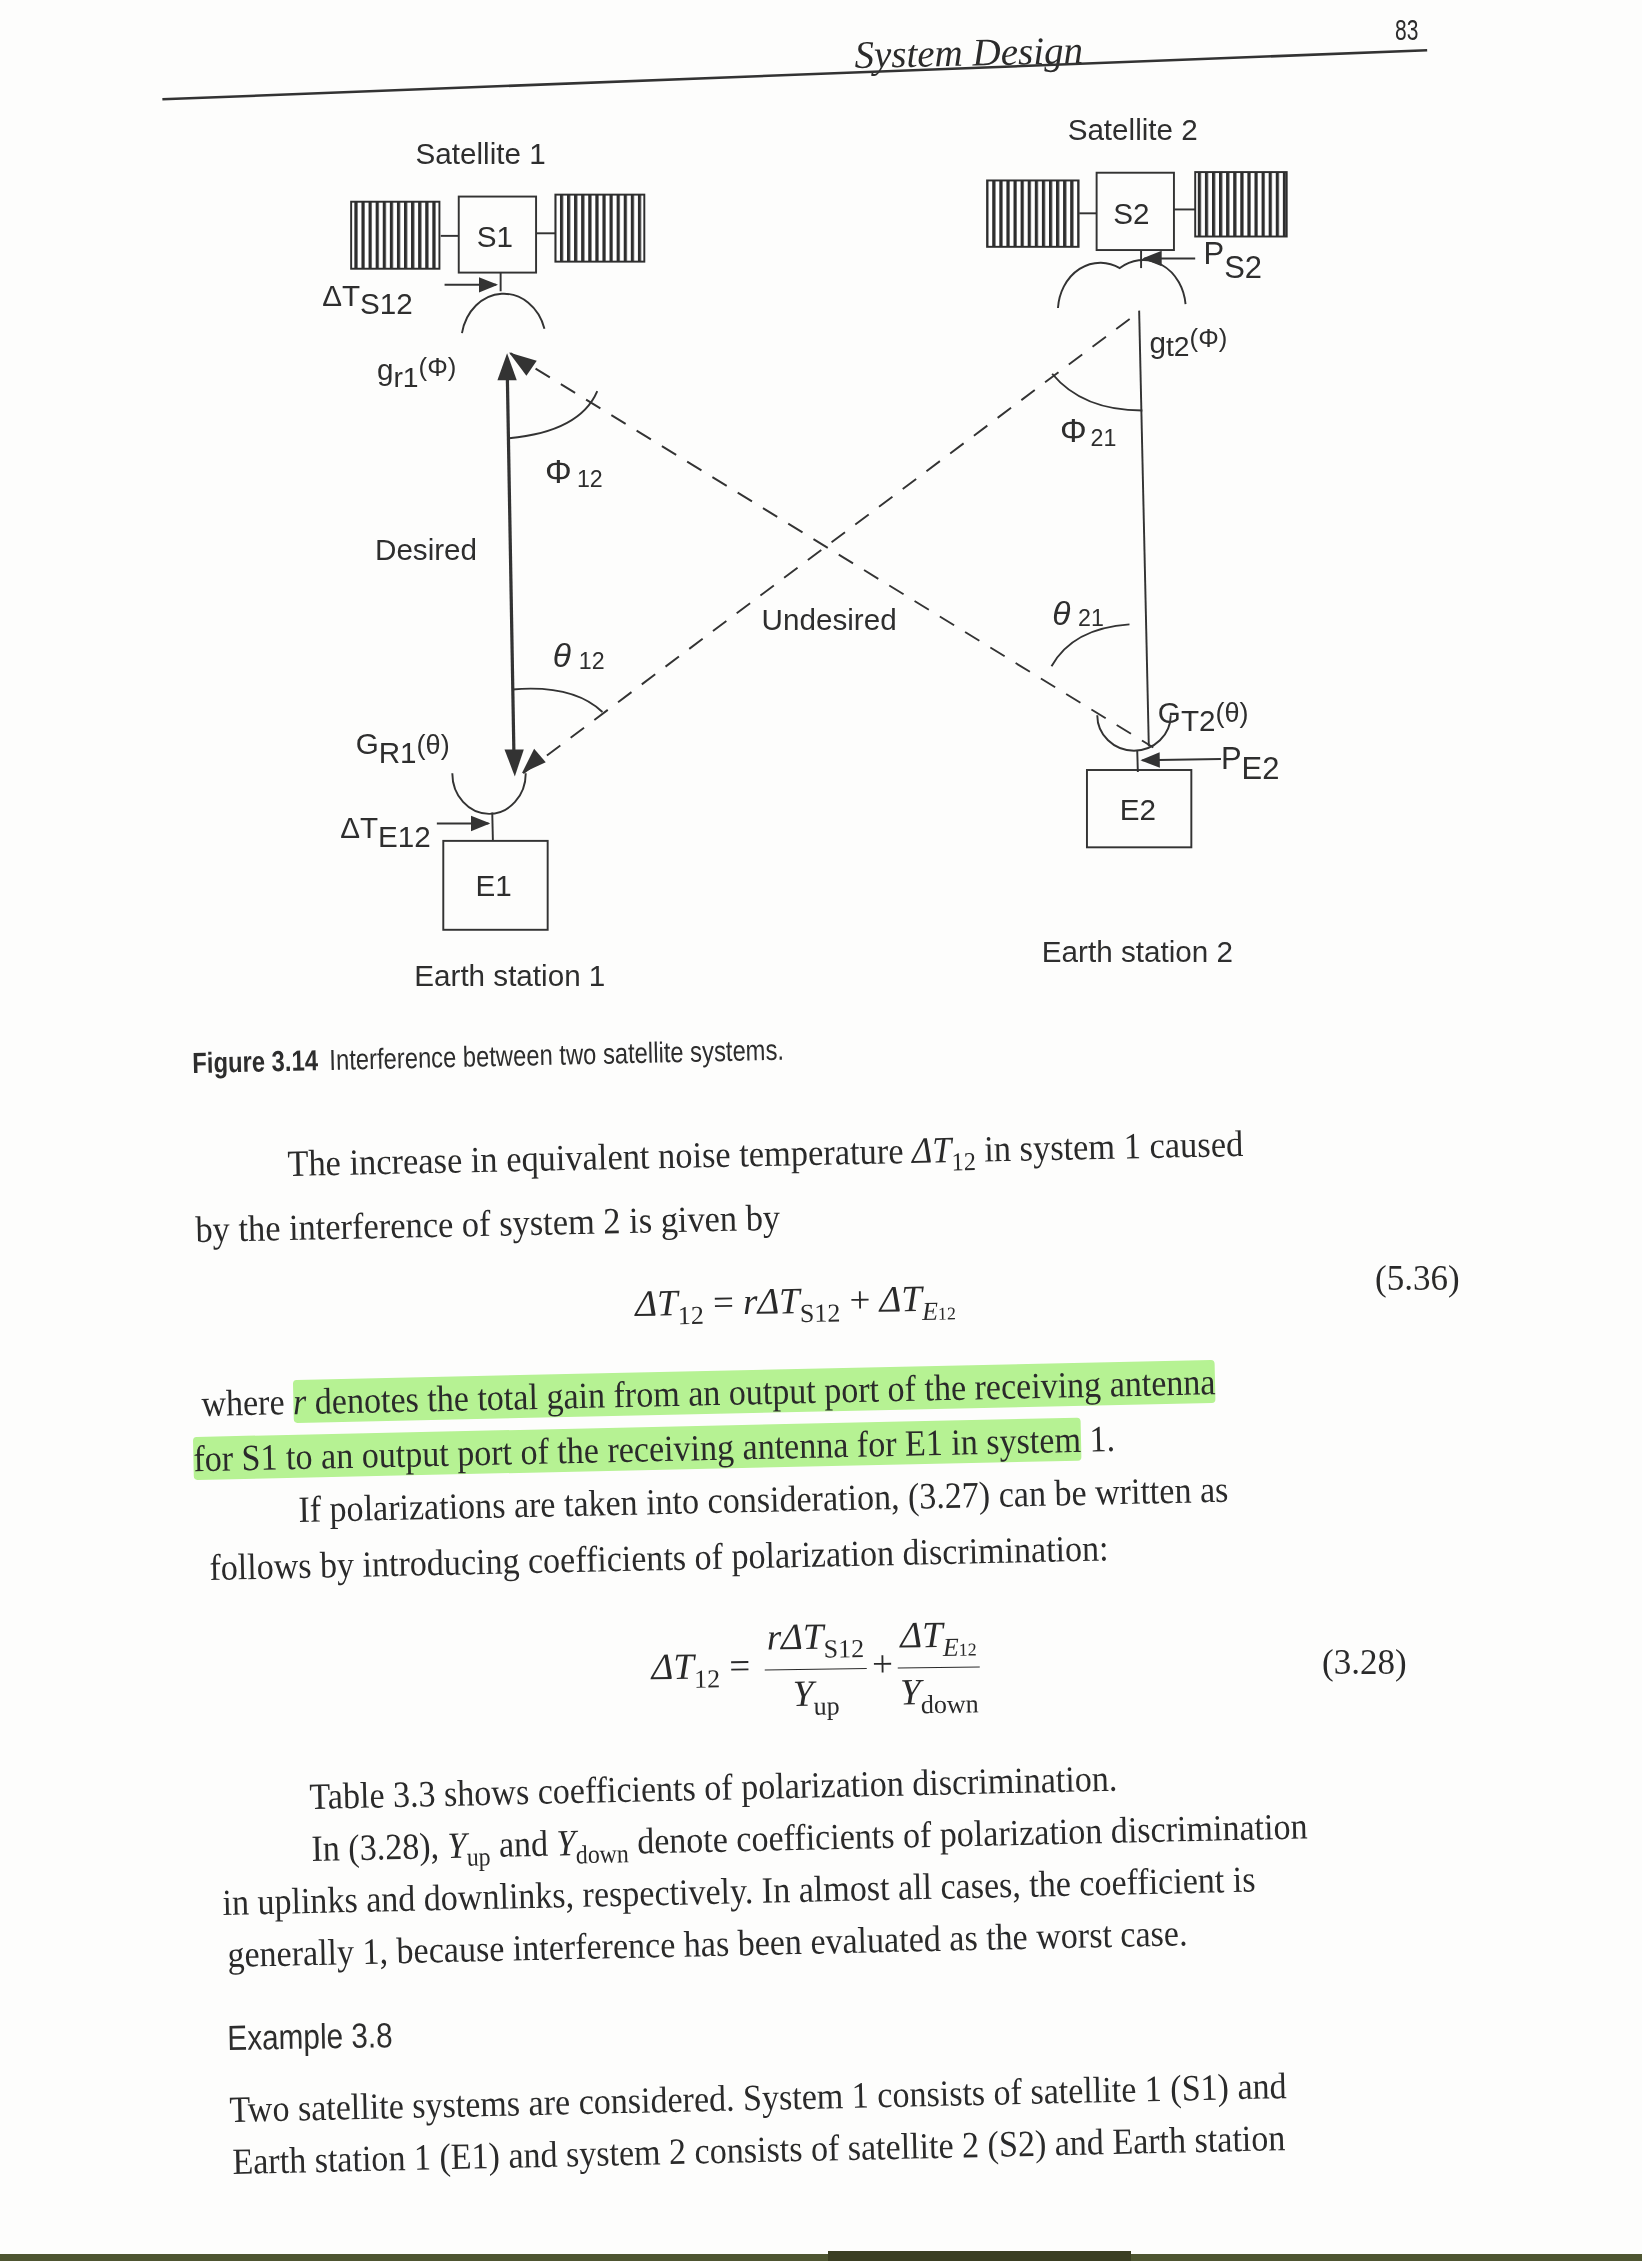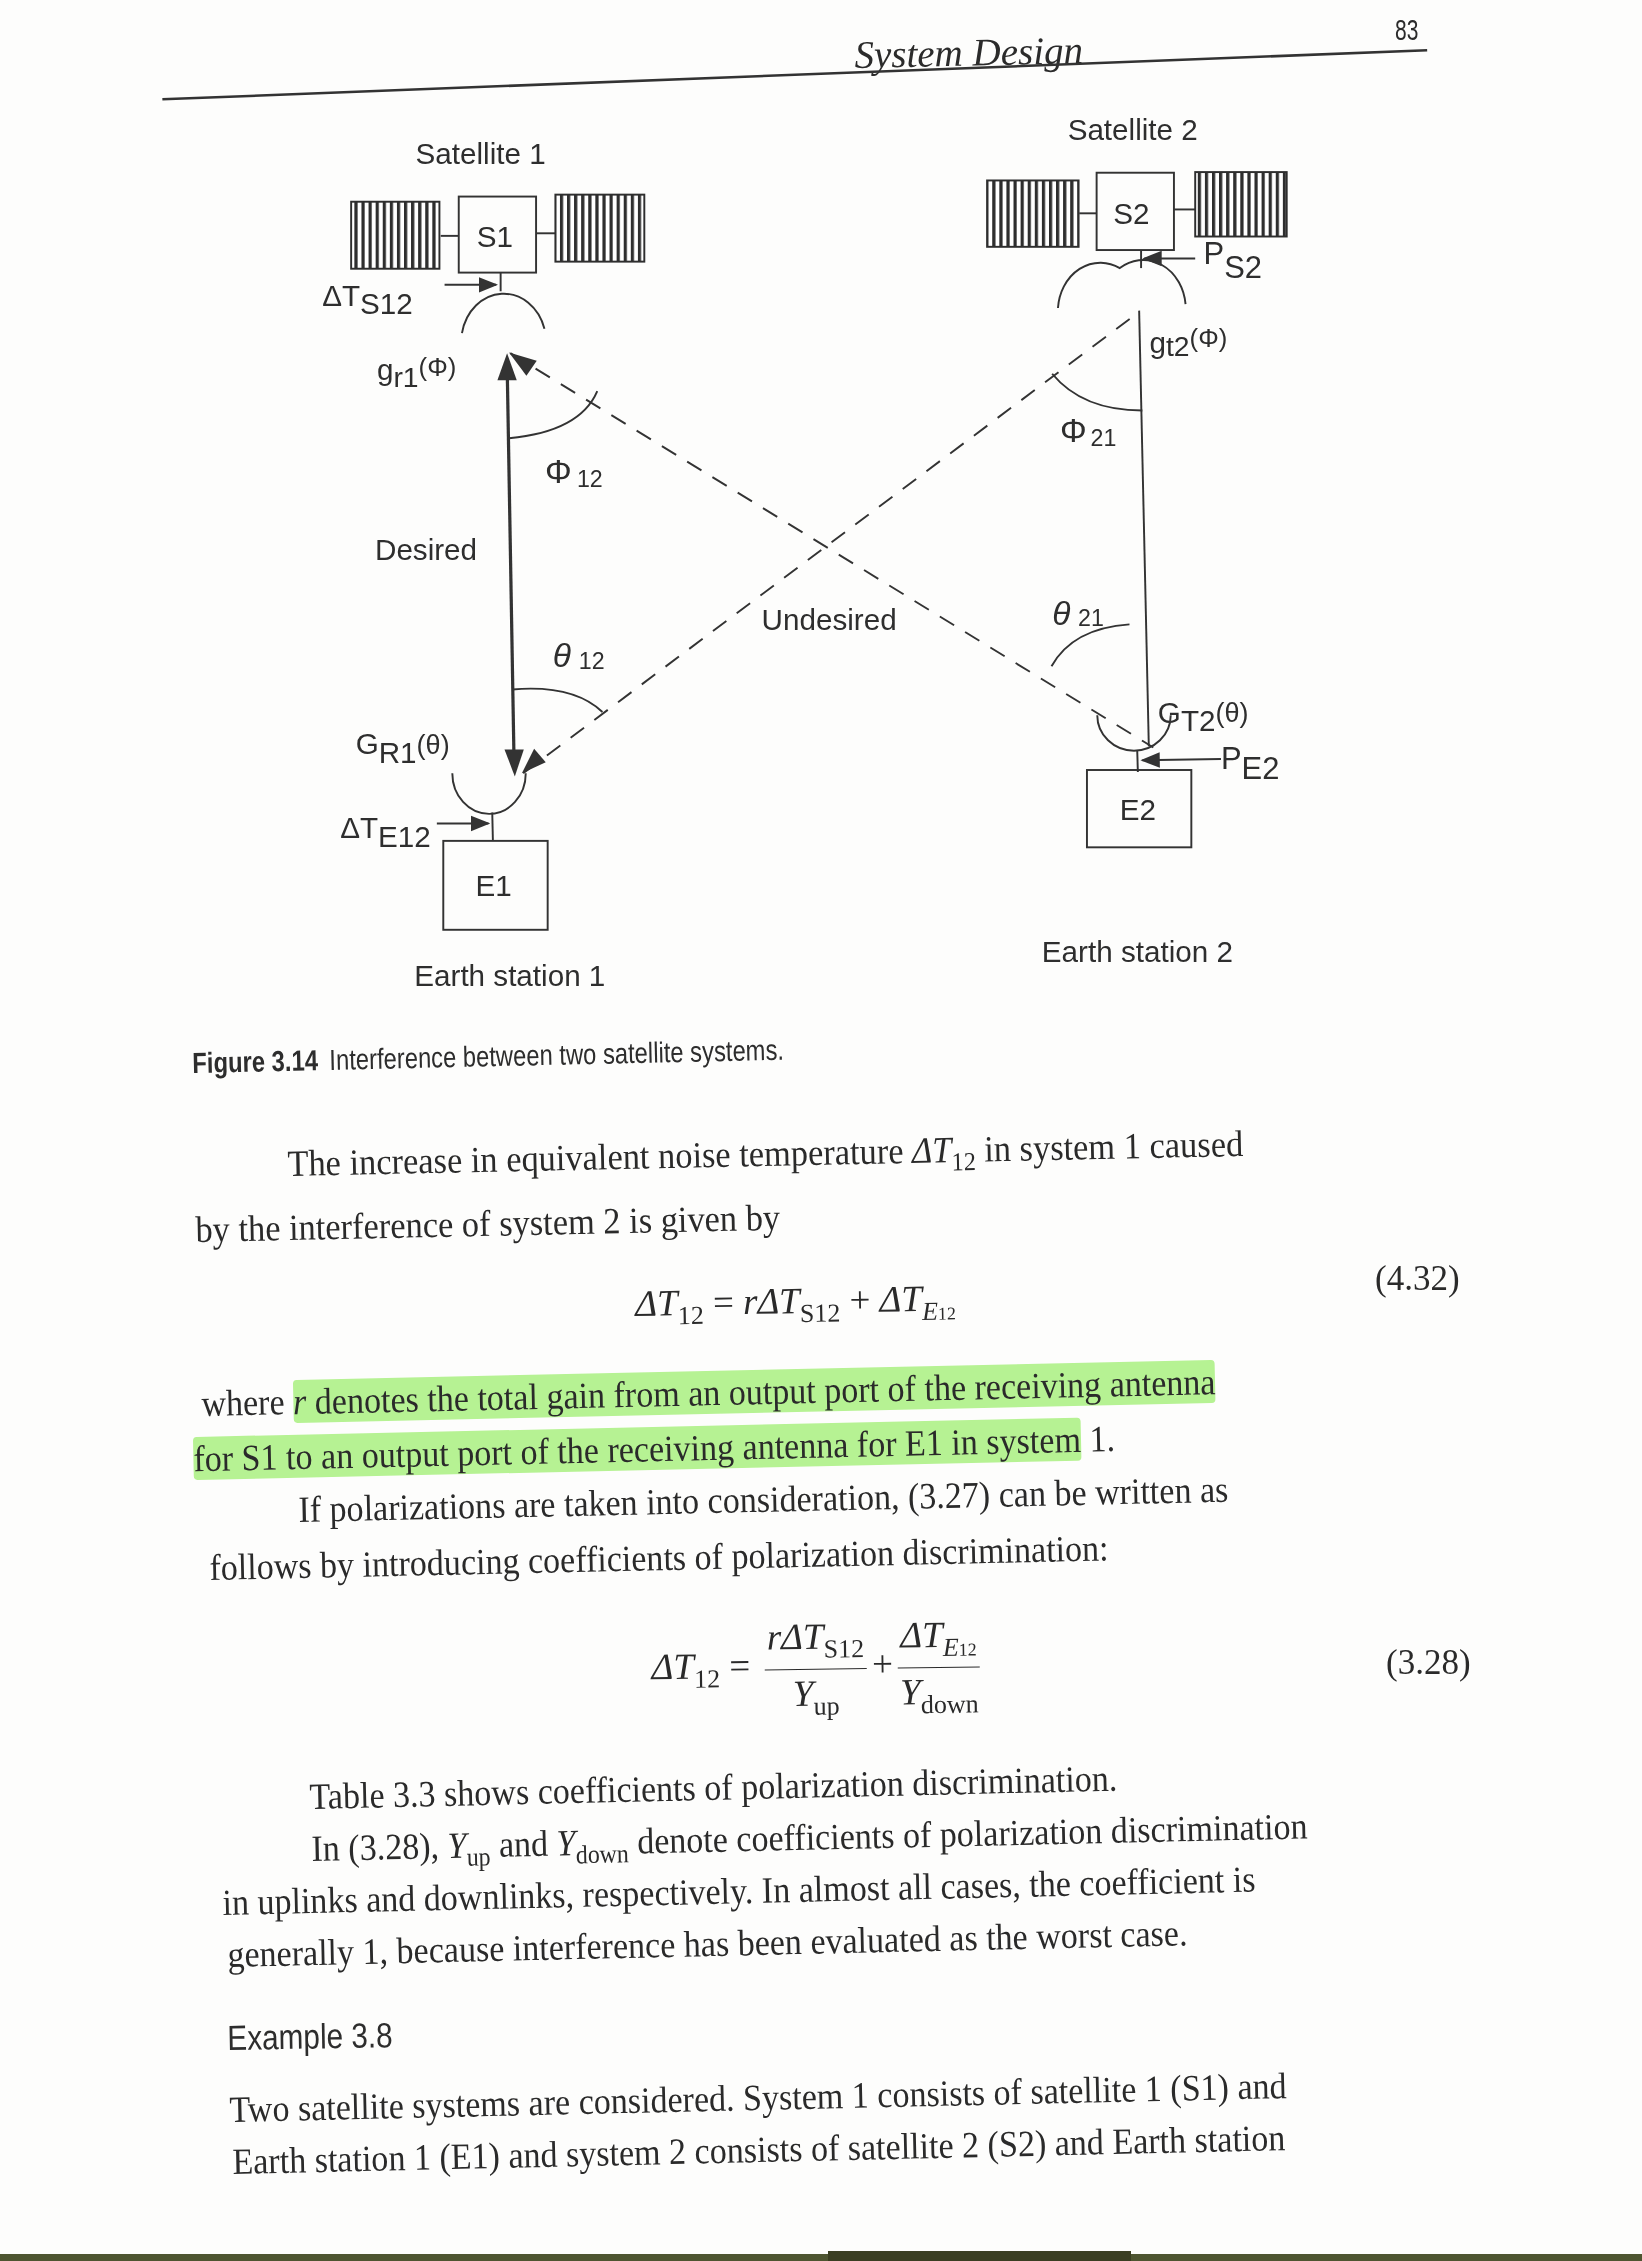--- a/index.html
+++ b/index.html
@@ -143,36 +143,36 @@
   </div>
 
   <div class="text-block" style="left:287px; top:1145px; transform: rotate(-1.2deg) scaleX(0.93);">
     <span>The increase in equivalent noise temperature </span><i>ΔT</i><sub style="font-size:26px">12</sub><span> in system 1 caused</span>
   </div>
   <div class="text-block" style="left:195px; top:1211px; transform: rotate(-1.2deg) scaleX(0.93);">by the interference of system 2 is given by</div>
 
   <div class="eq" style="left:635px; top:1282px; transform: rotate(-1deg);">
     <i>ΔT</i><sub>12</sub><span> = </span><i>r</i><i>ΔT</i><sub>S12</sub><span> + </span><i>ΔT</i><sub><i>E</i><span style="font-size:18px">12</span></sub>
   </div>
-  <div class="eq-num" style="left:1375px; top:1259px;">(4.32)</div>
+  <div class="eq-num" style="left:1375px; top:1259px;">(5.36)</div>
 
   <div class="text-block" style="left:201px; top:1385px; transform: rotate(-1.25deg) scaleX(0.92);">
     <span>where </span><span class="hl" style="background: rgb(182, 242, 147);"><i>r</i><span> denotes the total gain from an output port of the receiving antenna</span></span>
   </div>
   <div class="text-block" style="left:193px; top:1440px; transform: rotate(-1.25deg) scaleX(0.92);">
     <span class="hl" style="background: rgb(182, 242, 147);">for S1 to an output port of the receiving antenna for E1 in system</span><span> 1.</span>
   </div>
 
   <div class="text-block" style="left:298px; top:1491px; transform: rotate(-1.25deg) scaleX(0.92);">If polarizations are taken into consideration, (3.27) can be written as</div>
   <div class="text-block" style="left:209px; top:1549px; transform: rotate(-1.25deg) scaleX(0.92);">follows by introducing coefficients of polarization discrimination:</div>
 
   <div class="eq" style="left:651px; top:1617px; transform: rotate(-0.8deg);">
     <i>ΔT</i><sub>12</sub><span> = </span><span class="frac"><span class="n"><i>r</i><i>ΔT</i><sub>S12</sub></span><span class="d"><i>Y</i><sub>up</sub></span></span><span>+</span><span class="frac"><span class="n"><i>ΔT</i><sub><i>E</i><span style="font-size:18px">12</span></sub></span><span class="d"><i>Y</i><sub>down</sub></span></span>
   </div>
-  <div class="eq-num" style="left:1386px; top:1643px;">(3.28)</div>
+  <div class="eq-num" style="left:1322px; top:1643px;">(3.28)</div>
 
   <div class="text-block" style="left:309px; top:1778px; transform: rotate(-1.3deg) scaleX(0.92);">Table 3.3 shows coefficients of polarization discrimination.</div>
   <div class="text-block" style="left:311px; top:1830px; transform: rotate(-1.3deg) scaleX(0.92);">
     <span>In (3.28), </span><i>Y</i><sub style="font-size:26px">up</sub><span> and </span><i>Y</i><sub style="font-size:26px">down</sub><span> denote coefficients of polarization discrimination</span>
   </div>
   <div class="text-block" style="left:222px; top:1884px; transform: rotate(-1.3deg) scaleX(0.92);">in uplinks and downlinks, respectively. In almost all cases, the coefficient is</div>
   <div class="text-block" style="left:227px; top:1936px; transform: rotate(-1.3deg) scaleX(0.92);">generally 1, because interference has been evaluated as the worst case.</div>
 
   <div class="example-head">Example 3.8</div>
   <div class="text-block" style="left:229px; top:2091px; transform: rotate(-1.3deg) scaleX(0.92);">Two satellite systems are considered. System 1 consists of satellite 1 (S1) and</div>

